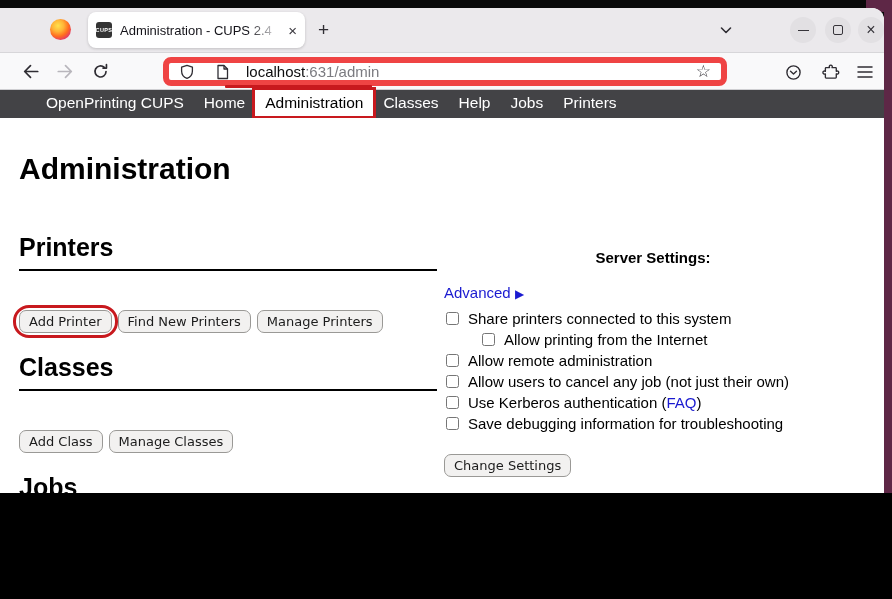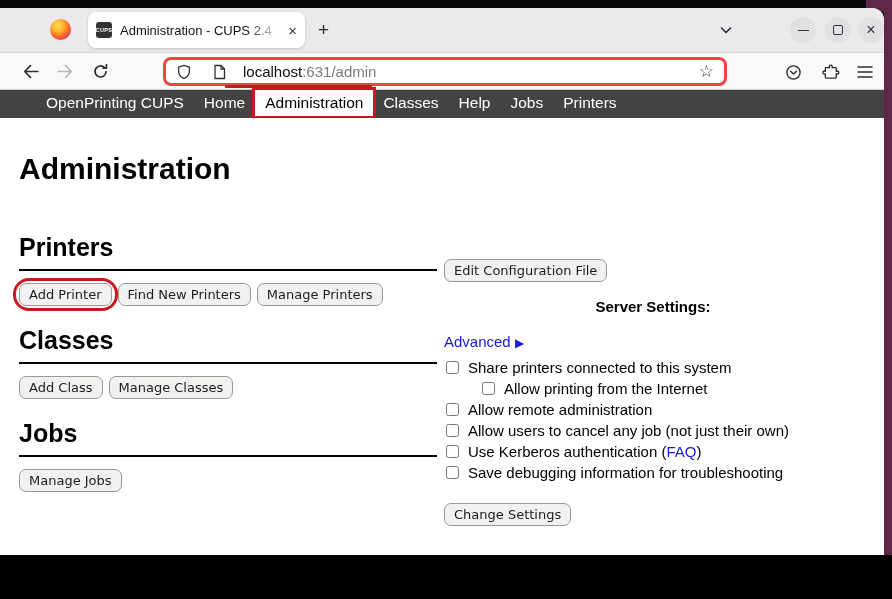--- a/index.html
+++ b/index.html
@@ -1,18 +1,18 @@
 <!DOCTYPE html>
 <html style="--annotation-red: #c8191e; --link-blue: #1a1ad0; --nav-bg: #434346; --desktop-maroon: #5e2746; --titlebar-bg: #ebe9ec; --toolbar-bg: #f9f9fa; --button-bg: #f2f1f0; --button-border: #9a9996;"><head>
 <meta charset="utf-8">
 <style>
   html,body{margin:0;padding:0;background:#000;}
   *{box-sizing:border-box;}
   #stage{
-    position:relative;width:892px;height:555px;overflow:hidden;
+    position:relative;width:892px;height:493px;overflow:hidden;
     font-family:"Liberation Sans","DejaVu Sans",sans-serif;
     background:#0a0a0a;
   }
   
   .maroon-strip{position:absolute;right:0;top:0;width:8px;height:599px;background:var(--desktop-maroon);}
   .corner-patch{position:absolute;right:0;top:0;width:26px;height:12px;background:var(--desktop-maroon);}
   
   .window{position:absolute;left:0;top:8px;width:884px;height:591px;background:#fff;
     border-top-right-radius:12px;overflow:hidden;}
   
@@ -33,42 +33,42 @@
     display:flex;align-items:center;justify-content:center;color:#36343a;}
   .win-min{left:790px;} .win-max{left:825px;} .win-close{left:858px;}
   .min-glyph{width:11px;height:0;border-top:1.6px solid #36343a;display:block;}
   .max-glyph{width:10px;height:10px;border:1.5px solid #36343a;border-radius:2px;display:block;}
   .close-glyph{font-size:16px;line-height:1;}
   
   .toolbar{position:absolute;left:0;top:44px;width:100%;height:38px;background:var(--toolbar-bg);
     border-top:1px solid #d7d6d9;border-bottom:1px solid #cfcfd2;}
   .nav-btn{position:absolute;top:10px;}
   .urlbar{position:absolute;left:163px;top:4px;width:564px;height:29px;background:#fff;
-    border:3px solid #ef4444;border-radius:8px;display:flex;align-items:center;padding:0 10px;gap:8px;}
+    border:6px solid #ef4444;border-radius:8px;display:flex;align-items:center;padding:0 10px;gap:8px;}
   .url-text{font-size:15px;margin-left:8px;white-space:nowrap;}
   .url-host{color:#0c0c0d;}
   .url-rest{color:#7b7b80;}
   .url-star{margin-left:auto;font-size:17px;color:#3a383e;}
   .annotation-underline{position:absolute;left:225px;top:32px;width:147px;height:3px;
     background:var(--annotation-red);border-radius:1px;}
   
   .navbar{position:absolute;left:0;top:82px;width:100%;height:28px;background:var(--nav-bg);
     display:flex;align-items:flex-start;padding-left:36px;}
   .nav-item{color:#fff;font-size:15.5px;padding:4px 10px;white-space:nowrap;}
   .nav-item.active{background:#fff;color:#000;}
   .nav-item.annotated{box-shadow:0 0 0 3px var(--annotation-red);}
   
   .content{position:absolute;left:0;top:110px;width:100%;height:475px;background:#fff;
     color:#000;padding:0 22px 0 19px;overflow:hidden;}
   h1.page-title{font-size:30px;font-weight:bold;margin:34px 0 48px 0;line-height:1.1;}
   .columns{display:flex;gap:7px;}
   .col{flex:1;min-width:0;}
   h2.sec-h{font-size:25px;font-weight:bold;margin:0;padding-bottom:8px;line-height:28px;
     border-bottom:2px solid #000;}
-  h2.sec-h + .btn-row{margin-top:12px;}
+  h2.sec-h + .btn-row{margin-top:39px;}
   .btn-row + h2.sec-h{margin-top:20px;}
   .btn-row{display:flex;gap:6px;align-items:center;}
   button.ui-btn{font-family:"DejaVu Sans","Liberation Sans",sans-serif;font-size:13px;color:#1c1c1c;
     background:var(--button-bg);border:1px solid var(--button-border);border-radius:7px;
     padding:3px 9px;line-height:15px;white-space:nowrap;}
   .ring-wrap{position:relative;display:inline-block;}
   .ring{position:absolute;inset:-5px -6px;border:3px solid var(--annotation-red);
     border-radius:16px;pointer-events:none;}
   
   .edit-row{margin-top:26px;}
@@ -201,23 +201,20 @@
             <div class="btn-row">
               <button class="ui-btn">Add Class</button>
               <button class="ui-btn">Manage Classes</button>
             </div>
             <h2 class="sec-h">Jobs</h2>
             <div class="btn-row">
               <button class="ui-btn">Manage Jobs</button>
             </div>
           </div>
         <div class="col">
-          <div class="btn-row edit-row">
-            <button class="ui-btn">Edit Configuration File</button>
-          </div>
           <div class="settings-label">Server Settings:</div>
           <div class="advanced"><span>Advanced</span> <span class="arrow">▶</span></div>
           <div class="cb-list">
               <div class="cb-row">
                 <input type="checkbox" style="">
                 <span>Share printers connected to this system</span>
               </div>
               <div class="cb-row indent">
                 <input type="checkbox" style="">
                 <span>Allow printing from the Internet</span>

